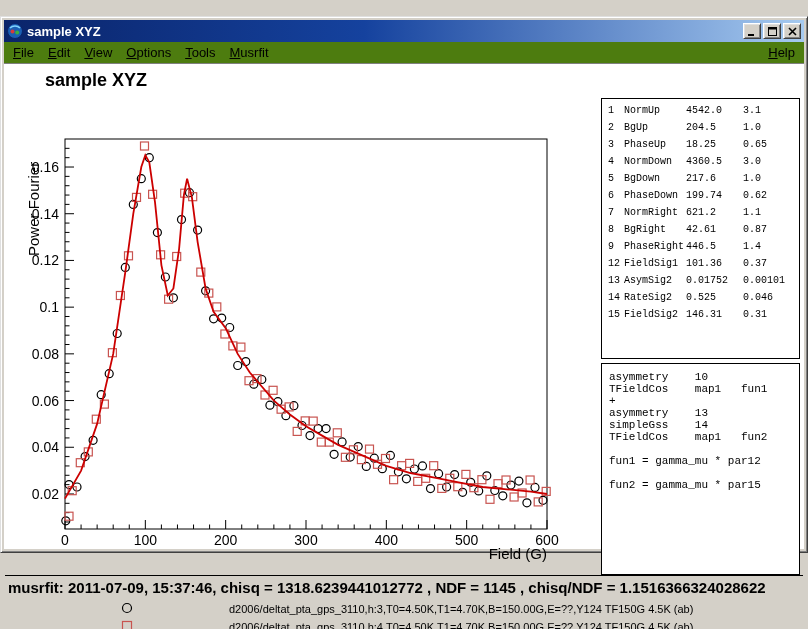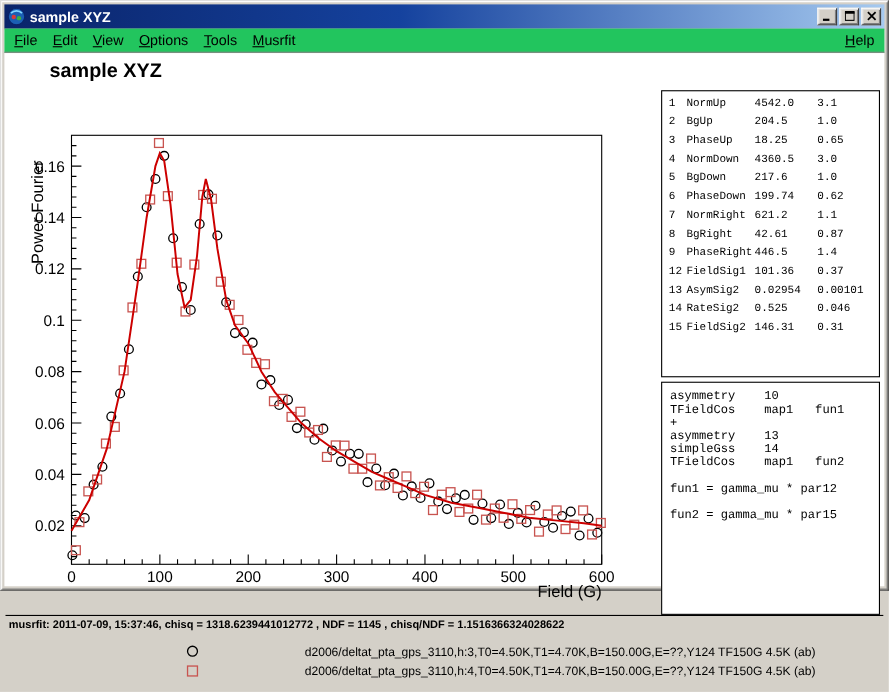--- a/index.html
+++ b/index.html
@@ -1,48 +1,48 @@
 <!DOCTYPE html>
 <html><head>
 <meta charset="utf-8">
 <style>
   *{box-sizing:border-box;}
   html,body{margin:0;padding:0;}
   body{width:808px;height:629px;overflow:hidden;background:#d4d0c8;font-family:"Liberation Sans",sans-serif;}
-  #window{position:absolute;left:0;top:0;width:808px;height:537px;background:#d4d0c8;
+  #window{position:absolute;left:0;top:16px;width:808px;height:537px;background:#d4d0c8;
           border:1px solid;border-color:#dfdfdf #404040 #404040 #dfdfdf;
           box-shadow:inset 1px 1px 0 #ffffff, inset -1px -1px 0 #808080;padding-left:33px;}
   .titlebar{position:absolute;left:3px;top:3px;right:3px;height:22px;
             background:linear-gradient(90deg,#0a246a 0%,#15429e 45%,#a6caf0 100%);
             display:flex;align-items:center;padding:0 3px;}
   .app-icon{width:16px;height:16px;margin-right:4px;flex:0 0 auto;}
   .title-text{color:#ffffff;font-weight:bold;font-size:13px;flex:1 1 auto;}
   .win-btn{width:18px;height:16px;margin-left:2px;background:#d4d0c8;cursor:default;
            border:1px solid;border-color:#ffffff #404040 #404040 #ffffff;
            box-shadow:inset 1px 1px 0 #dfdfdf, inset -1px -1px 0 #808080;
            display:flex;align-items:center;justify-content:center;}
-  .menubar{position:absolute;left:3px;top:25px;right:3px;height:22px;background:#22c55e;
+  .menubar{position:absolute;left:3px;top:25px;right:3px;height:22px;background:#4d7c0f;
            display:flex;align-items:center;font-size:13px;color:#000;
            border-bottom:1px solid #808080;box-shadow:0 1px 0 #ffffff;padding:0 2px;justify-content:center;}
   .menu-item{padding:2px 7px;}
   .menu-right{margin-left:auto;}
   .canvas{position:absolute;left:3px;top:48px;right:3px;bottom:3px;background:#ffffff;}
   .canvas-title{position:absolute;left:41px;top:5px;font-size:18px;font-weight:bold;color:#000;}
   #plot-svg{position:absolute;left:5px;top:56px;}
   .tick-label{font-family:"Liberation Sans",sans-serif;font-size:14px;fill:#000;}
   .axis-title{font-family:"Liberation Sans",sans-serif;font-size:15px;fill:#000;}
   .statbox{position:absolute;background:#ffffff;border:1px solid #000;}
   #statbox1{left:597px;top:33px;width:199px;height:261px;padding:3px 0 0 6px;}
   .stat-row{display:grid;grid-template-columns:16px 62px 57px auto;
             font-family:"Liberation Mono",monospace;font-size:10px;line-height:17px;white-space:nowrap;color:#000;}
   #statbox2{left:597px;top:298px;width:199px;height:212px;padding:7px 0 0 7px;}
   .theory-line{font-family:"Liberation Mono",monospace;font-size:11px;font-weight:normal;line-height:12px;white-space:pre;color:#000;min-height:12px;}
   .divider{position:absolute;left:1px;right:1px;top:510px;height:1px;background:#000;}
-  .status-text{position:absolute;left:4px;top:514px;font-size:10px;font-weight:bold;color:#000;white-space:nowrap;}
-  .legend-row{position:absolute;left:0;right:0;height:16px;margin-left:48px;}
+  .status-text{position:absolute;left:4px;top:514px;font-size:15px;font-weight:bold;color:#000;white-space:nowrap;}
+  .legend-row{position:absolute;left:0;right:0;height:16px;}
   .legend-marker{position:absolute;left:116px;top:0;}
   .legend-label{position:absolute;left:225px;top:2px;font-size:11px;color:#000;white-space:nowrap;}
   u{text-decoration:underline;}
 </style>
 </head>
 <body>
 
 <div id="window">
 
   <div class="titlebar">
@@ -374,21 +374,21 @@
         </div>
         <div class="stat-row">
           <span>12</span>
           <span>FieldSig1</span>
           <span>101.36</span>
           <span>0.37</span>
         </div>
         <div class="stat-row">
           <span>13</span>
           <span>AsymSig2</span>
-          <span>0.02954</span>
+          <span>0.01752</span>
           <span>0.00101</span>
         </div>
         <div class="stat-row">
           <span>14</span>
           <span>RateSig2</span>
           <span>0.525</span>
           <span>0.046</span>
         </div>
         <div class="stat-row">
           <span>15</span>

